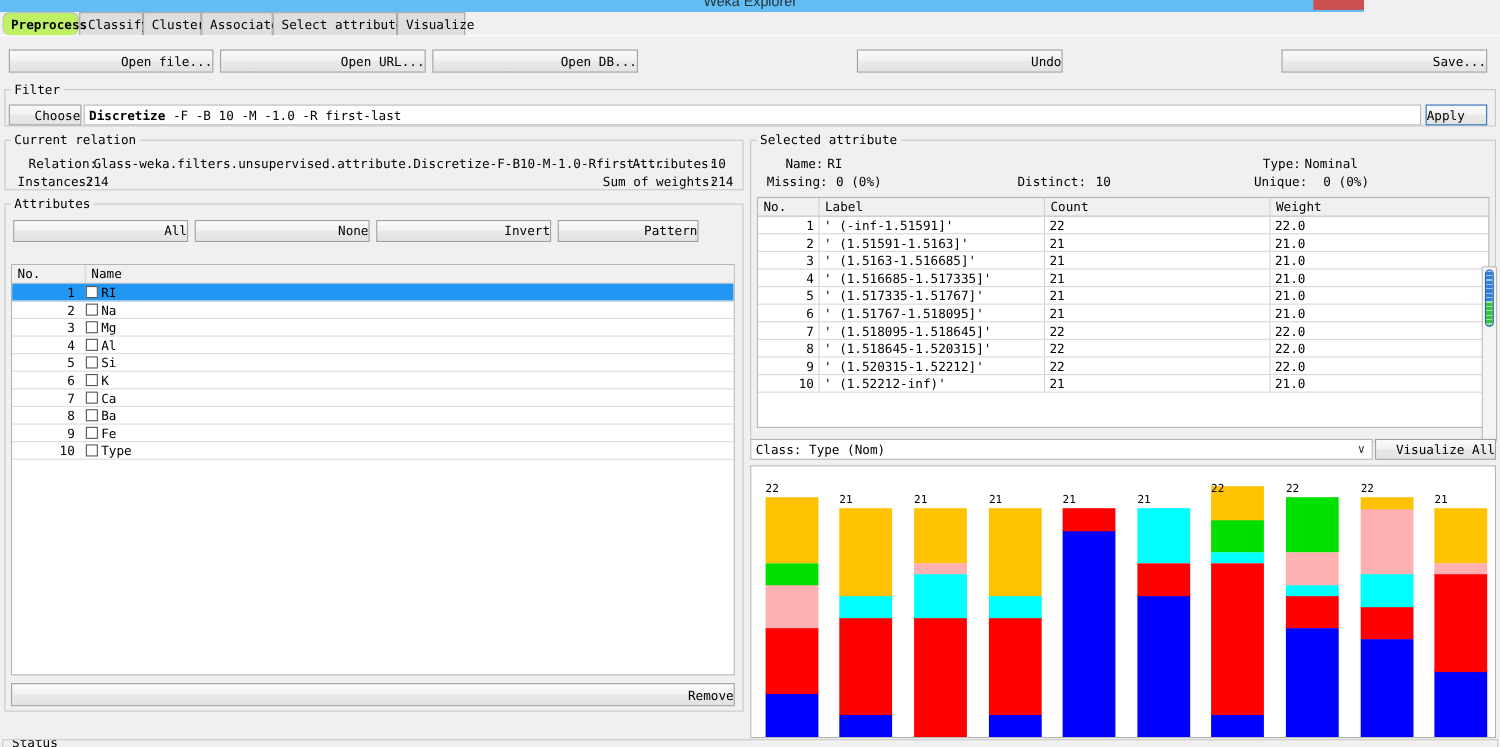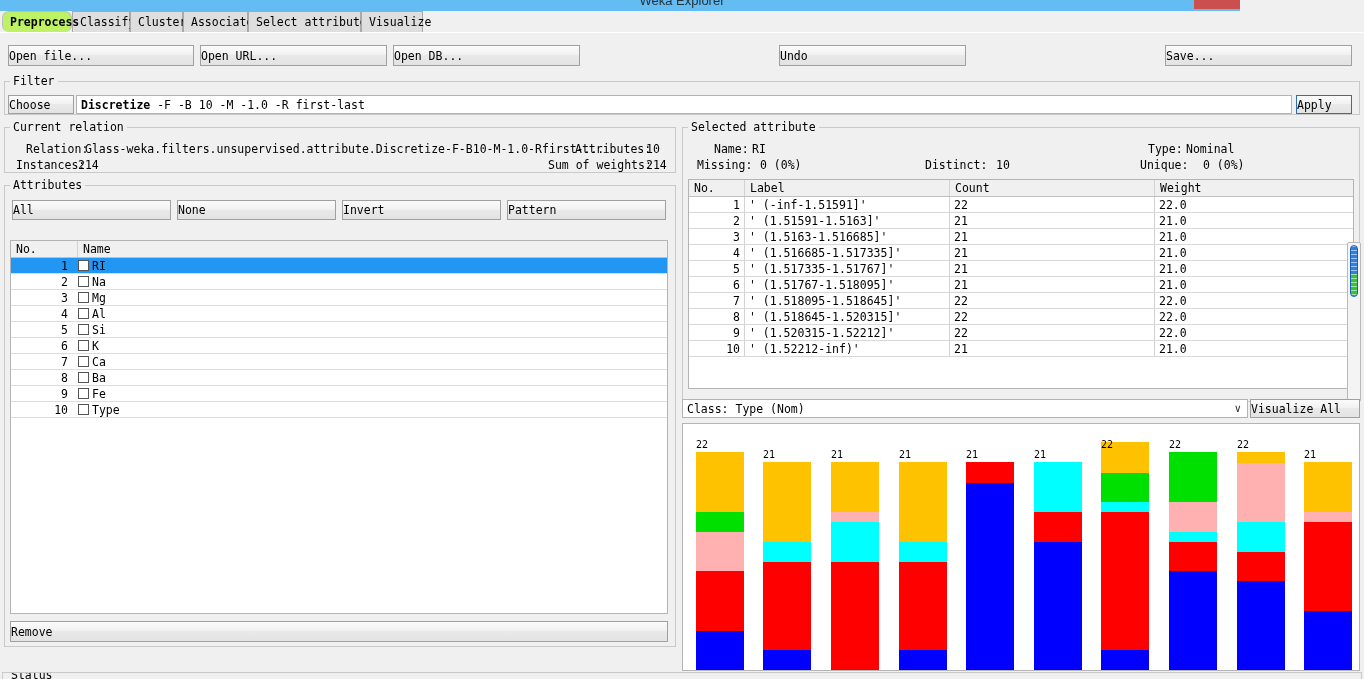--- a/index.html
+++ b/index.html
@@ -65,21 +65,21 @@
     position: absolute; left: 0; top: 33px; width: 1364px; height: 646px;
     background: #f0f0f0;
   }
 
   
   .btn {
     position: absolute;
     background: linear-gradient(to bottom, #fbfbfb 0%, #f1f1f1 48%, #e9e9e9 50%, #e3e3e3 100%);
     border: 1px solid #a0a0a0;
     box-sizing: border-box;
-    text-align: left;
+    text-align: right;
     font-size: 11.5px;
     color: #000;
     white-space: nowrap;
     overflow: hidden;
     cursor: default;
   }
   .btn.toprow { top: 12px; height: 21px; line-height: 20px; }
 
   
   .groupbox {
@@ -291,21 +291,21 @@
     <span class="txt" style="left:78px; top:126px;">214</span>
     <span class="txt" style="left:548px;top:126px;">Sum of weights:</span>
     <span class="txt" style="left:646px;top:126px;">214</span>
 
     <div class="groupbox" style="left:4px; top:152px; width:672px; height:462px;">
       <span class="group-label">Attributes</span>
     </div>
     <div class="btn" style="left:12px;  top:167px; width:159px; height:20px; line-height:19px;">All</div>
     <div class="btn" style="left:177px; top:167px; width:159px; height:20px; line-height:19px;">None</div>
     <div class="btn" style="left:342px; top:167px; width:159px; height:20px; line-height:19px;">Invert</div>
-    <div class="btn" style="left:507px; top:167px; width:159px; height:20px; line-height:19px;">Pattern</div>
+    <div class="btn" style="left:507px; top:167px; width:128px; height:20px; line-height:19px;">Pattern</div>
 
     <div class="tablebox" style="left:10px; top:207px; width:658px; height:374px;">
       <div class="thead">
         <div class="th" style="left:0;  width:67px;">No.</div>
         <div class="th" style="left:67px;width:589px; border-right:none;">Name</div>
       </div>
       <div id="attr-rows">
           <div class="attr-row sel">
             <span class="attr-no">1</span>
             <span class="attr-cb"></span>

